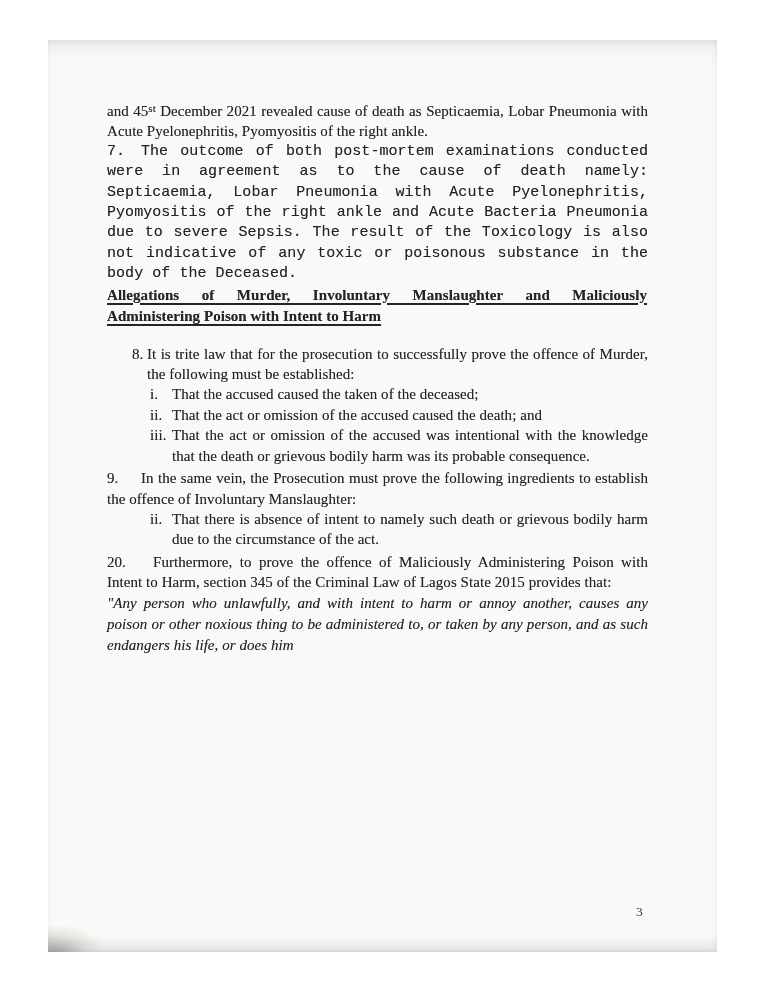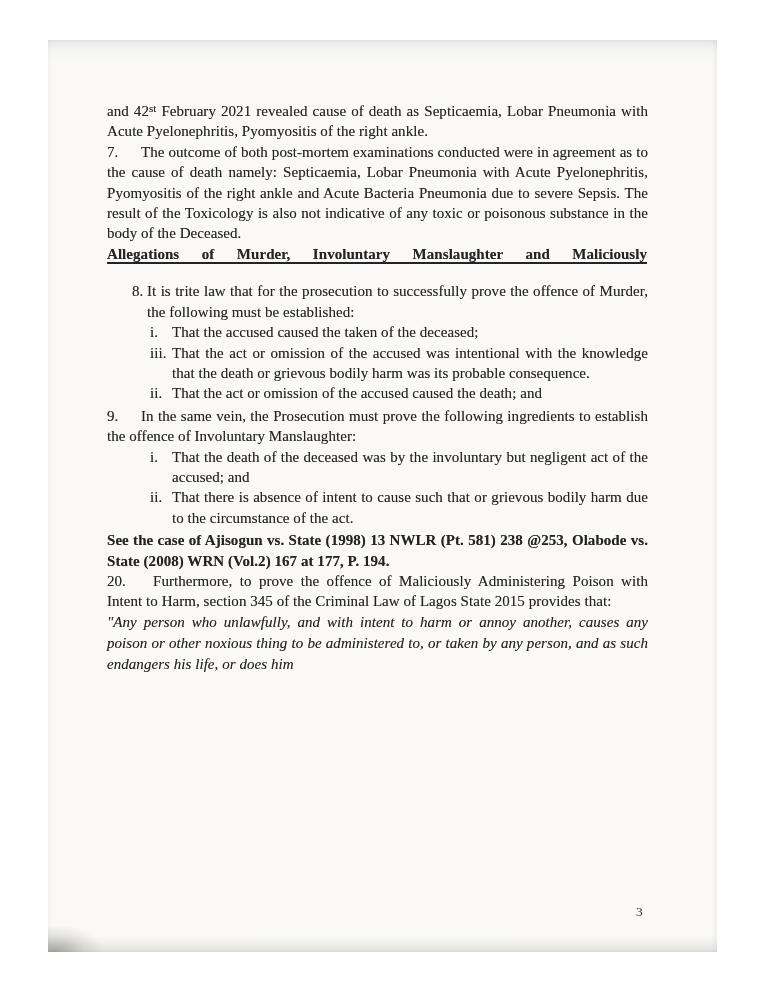--- a/index.html
+++ b/index.html
@@ -52,21 +52,21 @@
     width: 541px;
     color: #242424;
     font-size: 15px;
     line-height: 20.4px;
     text-align: justify;
     letter-spacing: 0.05px;
     text-shadow: 0 0 0.5px rgba(45,45,45,0.45);
   }
   .content p { margin: 0; }
   .para-cont { margin: 0 0 16px 21px; }
-  .para-7    { margin-bottom: 14px; }
+  .para-7    { margin-bottom: 14px; font-family: Liberation Mono, monospace; }
   .num {
     display: inline-block;
     width: 34px;
   }
   .num-wide { width: 46px; }
   .section-heading {
     margin: 0 1px 16px 0;
     font-size: 15px;
     font-weight: bold;
     line-height: 21.5px;
@@ -130,45 +130,44 @@
   }
 </style>
 </head>
 <body>
 
 <div class="stage">
   <div class="scan-page">
 
     <div class="content">
 
-      <p class="para-cont"><span>and 42</span><span class="sup">st</span><span> February 2021 revealed cause of death as Septicaemia, Lobar Pneumonia with Acute Pyelonephritis, Pyomyositis of the right ankle.</span></p>
+      <p class="para-cont"><span>and 45</span><span class="sup">st</span><span> December 2021 revealed cause of death as Septicaemia, Lobar Pneumonia with Acute Pyelonephritis, Pyomyositis of the right ankle.</span></p>
 
       <p class="para-7"><span class="num">7.</span><span>The outcome of both post-mortem examinations conducted were in agreement as to the cause of death namely: Septicaemia, Lobar Pneumonia with Acute Pyelonephritis, Pyomyositis of the right ankle and Acute Bacteria Pneumonia due to severe Sepsis. The result of the Toxicology is also not indicative of any toxic or poisonous substance in the body of the Deceased.</span></p>
 
       <h2 class="section-heading">
         <span class="h-line h-line-just">Allegations of Murder, Involuntary Manslaughter and Maliciously</span>
+        <span class="h-line">Administering Poison with Intent to Harm</span>
       </h2>
 
       <p class="para-8"><span class="num-hang">8.</span><span>It is trite law that for the prosecution to successfully prove the offence of Murder, the following must be established:</span></p>
 
       <div class="rlist">
         <div class="rli"><span class="rmark">i.</span><span>That the accused caused the taken of the deceased;</span></div>
+        <div class="rli"><span class="rmark">ii.</span><span>That the act or omission of the accused caused the death; and</span></div>
         <div class="rli"><span class="rmark">iii.</span><span>That the act or omission of the accused was intentional with the knowledge that the death or grievous bodily harm was its probable consequence.</span></div>
-        <div class="rli"><span class="rmark">ii.</span><span>That the act or omission of the accused caused the death; and</span></div>
       </div>
 
 
       <p class="para-9"><span class="num">9.</span><span>In the same vein, the Prosecution must prove the following ingredients to establish the offence of Involuntary Manslaughter:</span></p>
 
       <div class="rlist">
-        <div class="rli"><span class="rmark">i.</span><span>That the death of the deceased was by the involuntary but negligent act of the accused; and</span></div>
-        <div class="rli"><span class="rmark">ii.</span><span>That there is absence of intent to cause such that or grievous bodily harm due to the circumstance of the act.</span></div>
+        <div class="rli"><span class="rmark">ii.</span><span>That there is absence of intent to namely such death or grievous bodily harm due to the circumstance of the act.</span></div>
       </div>
 
-      <p class="citation-manslaughter">See the case of Ajisogun vs. State (1998) 13 NWLR (Pt. 581) 238 @253, Olabode vs. State (2008) WRN (Vol.2) 167 at 177, P. 194.</p>
 
       <p class="para-10"><span class="num num-wide">20.</span><span>Furthermore, to prove the offence of Maliciously Administering Poison with Intent to Harm, section 345 of the Criminal Law of Lagos State 2015 provides that:</span></p>
 
       <p class="statute-quote">"Any person who unlawfully, and with intent to harm or annoy another, causes any poison or other noxious thing to be administered to, or taken by any person, and as such endangers his life, or does him</p>
 
     </div>
 
     <span class="page-number">3</span>
     <div class="corner-smudge"></div>
   </div>

